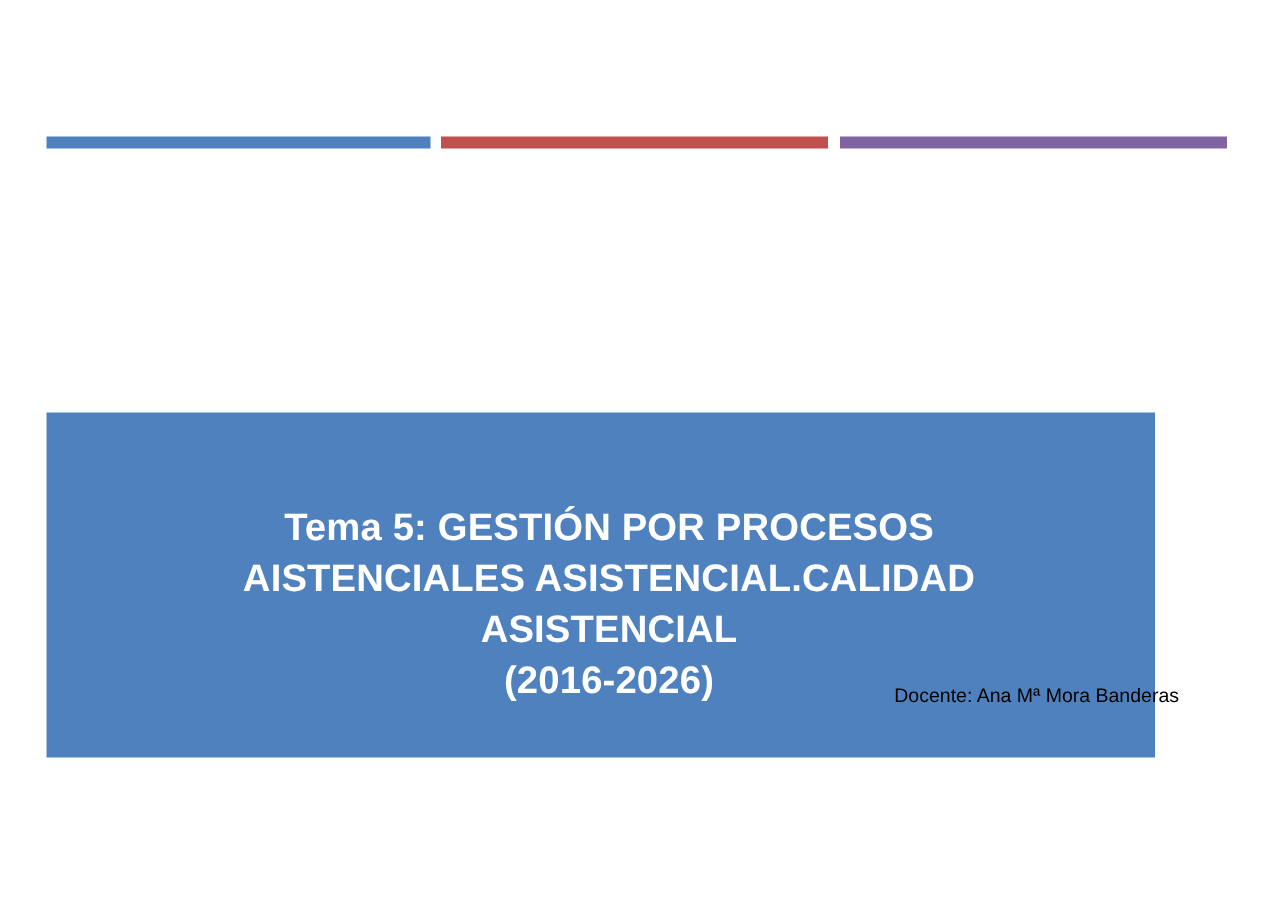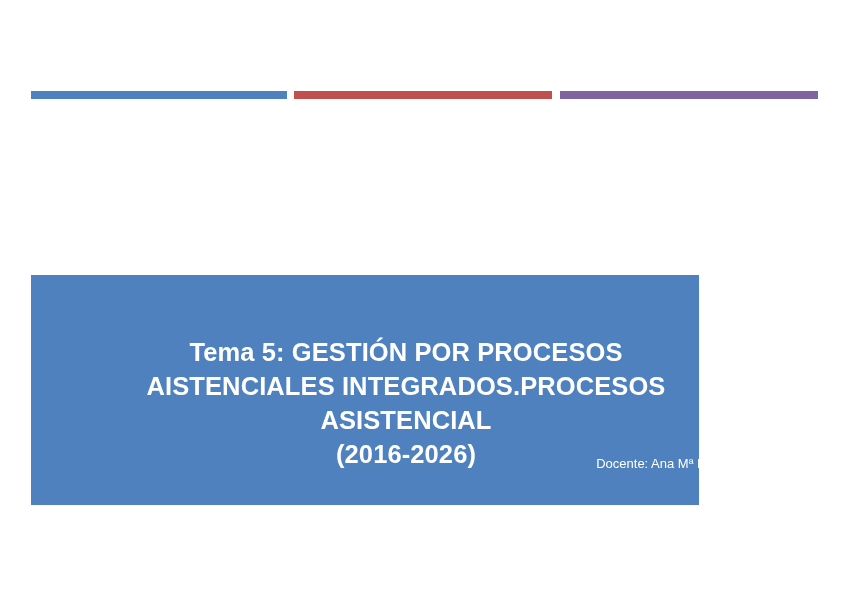--- a/index.html
+++ b/index.html
@@ -35,21 +35,21 @@
   }
   .rule-blue   { left: 31px;  width: 256px; }
   .rule-red    { left: 294px; width: 258px; }
   .rule-purple { left: 560px; width: 258px; }
 
   
   .title-panel {
     position: absolute;
     left: 31px;
     top: 275px;
-    width: 668px;
+    width: 739px;
     height: 230px;
     box-sizing: border-box;
   }
 
   .title-block {
     position: absolute;
     left: 0px;
     top: 60px;
     width: 750px;
     text-align: center;
@@ -88,24 +88,24 @@
   <div class="accent-rules">
     <div class="rule rule-blue" style="background: rgb(78, 129, 189);"></div>
     <div class="rule rule-red" style="background: rgb(192, 80, 77);"></div>
     <div class="rule rule-purple" style="background: rgb(128, 100, 162);"></div>
   </div>
 
   <div class="title-panel" style="background: rgb(78, 129, 189);">
 
     <div class="title-block" style="color: rgb(255, 255, 255);">
       <span class="tline">Tema 5: GESTIÓN POR PROCESOS</span>
-      <span class="tline">AISTENCIALES INTEGRADOS.PROCESOS</span>
+      <span class="tline">AISTENCIALES ASISTENCIAL.CALIDAD</span>
       <span class="tline">ASISTENCIAL</span>
       <span class="tline">(2016-2026)</span>
     </div>
 
-    <div class="presenter-block" style="color: #ffffff;">
+    <div class="presenter-block" style="color: #000000;">
       <span class="pline">Docente:  Ana Mª Mora Banderas</span>
     </div>
 
   </div>
 
 </div>
 
 </body></html>

